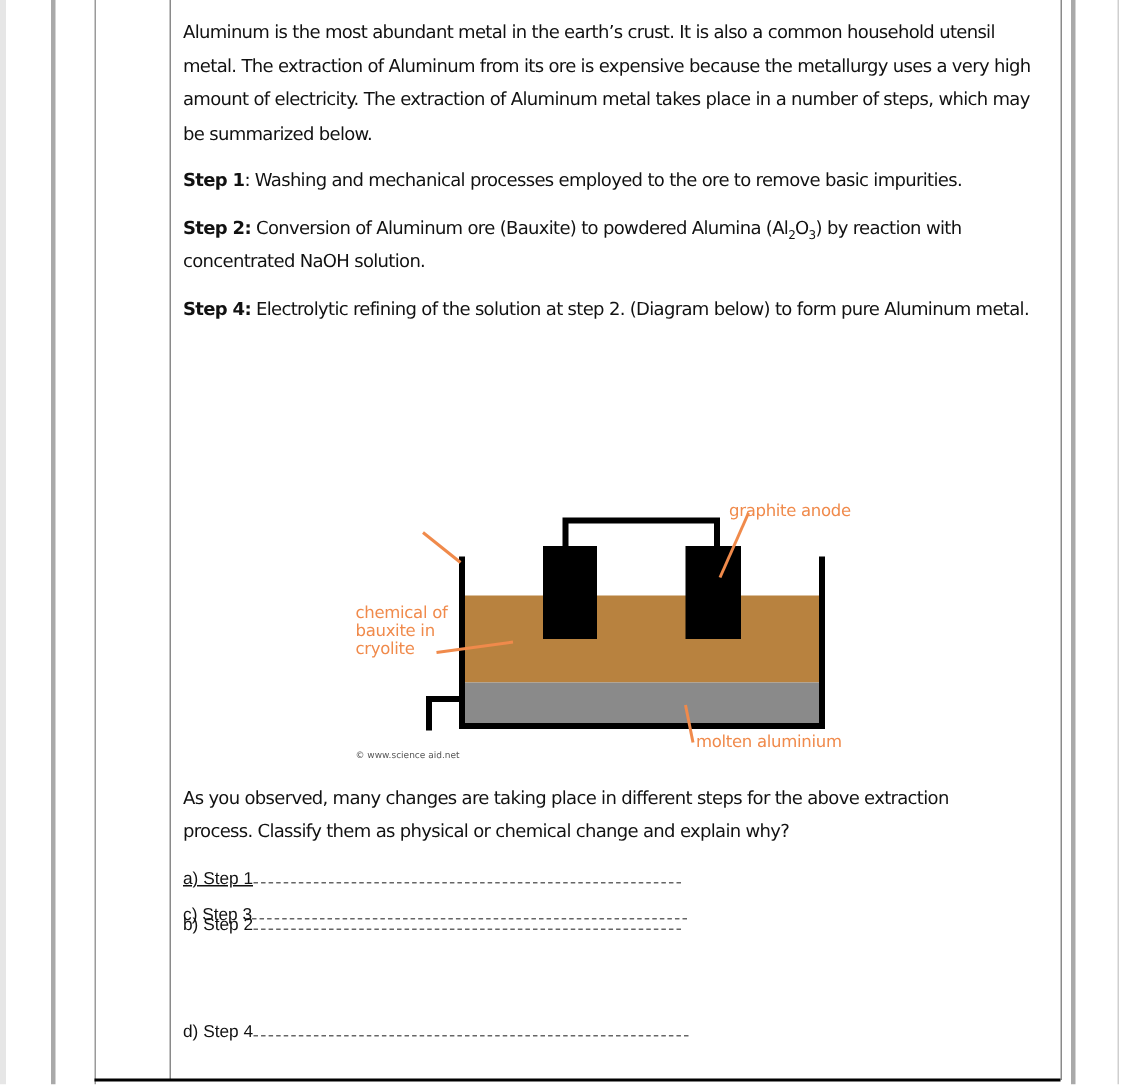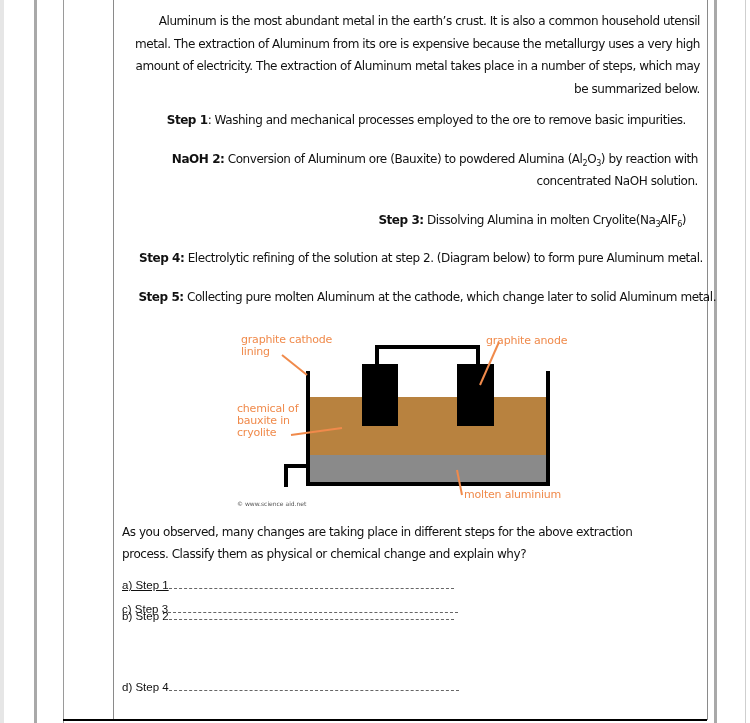--- a/index.html
+++ b/index.html
@@ -8,23 +8,23 @@
   .vline { position:absolute; top:0; height:723px; }
   .edge-l { left:0; width:4px; background:#e6e6e6; }
   .gl1 { left:34px; width:3px; background:#a9a9a9; }
   .gl2 { left:63px; width:1px; background:#9a9a9a; }
   .gr1 { left:714px; width:3px; background:#a9a9a9; }
   .gr2 { left:745px; width:1px; background:#cfcfcf; }
   .box { position:absolute; left:113px; top:0; width:593px; height:720px;
          border-left:1px solid #8a8a8a; border-right:1px solid #8a8a8a; }
   .bottom-rule { position:absolute; left:63px; top:719px; width:644px; height:2px; background:#000; }
   .doc { position:absolute; left:122px; top:10px; width:580px;
-         font-family: "DejaVu Sans", sans-serif; font-size:12px; letter-spacing:-0.45px; line-height:22.5px;text-align:right; }
+         font-family: "DejaVu Sans", sans-serif; font-size:12px; letter-spacing:-0.45px; line-height:22.5px; }
   .para { margin:0; }
-  .step { margin:16px; }
+  .step { margin:0; }
   .step b { font-weight:bold; }
   sub { font-size:8px; line-height:0; }
   .answers { position:absolute; left:122px; font-family:"Liberation Sans", sans-serif; font-size:11.5px; }
   .ans { position:absolute; left:0; white-space:nowrap; }
   .ans .blank { display:inline-block; border-bottom:1px dashed #666; height:10px; vertical-align:baseline; }
   .diagram { position:absolute; left:220px; top:325px; width:400px; height:195px; }
   .dlabel { position:absolute; color:#f08a4b; font-family:"DejaVu Sans", sans-serif; font-size:11px; line-height:12px; letter-spacing:-0.2px; }
   .wm { position:absolute; font-family:"DejaVu Sans", sans-serif; font-size:6px; color:#555; }
 </style>
 </head>
@@ -39,34 +39,28 @@
 <div class="bottom-rule"></div>
 
 <div class="doc">
   <p class="para" style="width:578px;">Aluminum is the most abundant metal in the earth’s crust. It is also a common household utensil metal. The extraction of Aluminum from its ore is expensive because the metallurgy uses a very high amount of electricity. The extraction of Aluminum metal takes place in a number of steps, which may be summarized below.</p>
 
   <p class="step" style="margin-top:9px;">
     <b>Step 1</b><span>: </span><span>Washing and mechanical processes employed to the ore to remove basic impurities.</span>
   </p>
 
   <p class="step" style="margin-top:9px; width:560px;">
-    <b>NaOH 2:</b><span> </span><span>Conversion of Aluminum ore (Bauxite) to powdered Alumina (Al</span><sub>2</sub><span>O</span><sub>3</sub><span>) by reaction with concentrated NaOH solution.</span>
+    <b>Step 2:</b><span> </span><span>Conversion of Aluminum ore (Bauxite) to powdered Alumina (Al</span><sub>2</sub><span>O</span><sub>3</sub><span>) by reaction with concentrated NaOH solution.</span>
   </p>
 
-  <p class="step" style="margin-top:9px;">
-    <b>Step 3:</b><span> </span><span>Dissolving Alumina in molten Cryolite(Na</span><sub>3</sub><span>AlF</span><sub>6</sub><span>)</span>
-  </p>
 
   <p class="step" style="margin-top:9px; width:565px;">
     <b>Step 4:</b><span> </span><span>Electrolytic refining of the solution at step 2. (Diagram below) to form pure Aluminum metal.</span>
   </p>
 
-  <p class="step" style="margin-top:9px; width:578px;">
-    <b>Step 5:</b><span> </span><span>Collecting pure molten Aluminum at the cathode, which change later to solid Aluminum metal.</span>
-  </p>
 </div>
 
 <div class="diagram">
   <svg width="400" height="195" viewBox="0 0 400 195">
 
     <rect x="89" y="72" width="238" height="58" fill="#b8823f"></rect>
 
     <rect x="89" y="130" width="238" height="27" fill="#8a8a8a"></rect>
 
     <path d="M88 46 L88 159 L328 159 L328 46" fill="none" stroke="#000" stroke-width="4"></path>
@@ -76,22 +70,20 @@
     <path d="M157 39 L157 22 L258 22 L258 39" fill="none" stroke="#000" stroke-width="4"></path>
 
     <rect x="142" y="39" width="36" height="62" fill="#000"></rect>
     <rect x="237" y="39" width="37" height="62" fill="#000"></rect>
 
     <line x1="62" y1="30" x2="87" y2="50" stroke="#f08a4b" stroke-width="2"></line>
     <line x1="279" y1="17" x2="260" y2="60" stroke="#f08a4b" stroke-width="2"></line>
     <line x1="71" y1="110" x2="122" y2="103" stroke="#f08a4b" stroke-width="2"></line>
     <line x1="237" y1="145" x2="242" y2="170" stroke="#f08a4b" stroke-width="2"></line>
   </svg>
-  <div class="dlabel" style="left:21px; top:9px; white-space:pre;">graphite cathode
-lining</div>
   <div class="dlabel" style="left:266px; top:10px;">graphite anode</div>
   <div class="dlabel" style="left:17px; top:78px; white-space:pre;">chemical of
 bauxite in
 cryolite</div>
   <div class="dlabel" style="left:244px; top:164px;">molten aluminium</div>
   <div class="wm" style="left:17px; top:175px;">© www.science aid.net</div>
 </div>
 
 <p class="para" style="position:absolute; left:122px; top:521px; width:545px; font-family:'DejaVu Sans', sans-serif; font-size:12px; letter-spacing:-0.45px; line-height:22px;">As you observed, many changes are taking place in different steps for the above extraction process. Classify them as physical or chemical change and explain why?</p>
 

